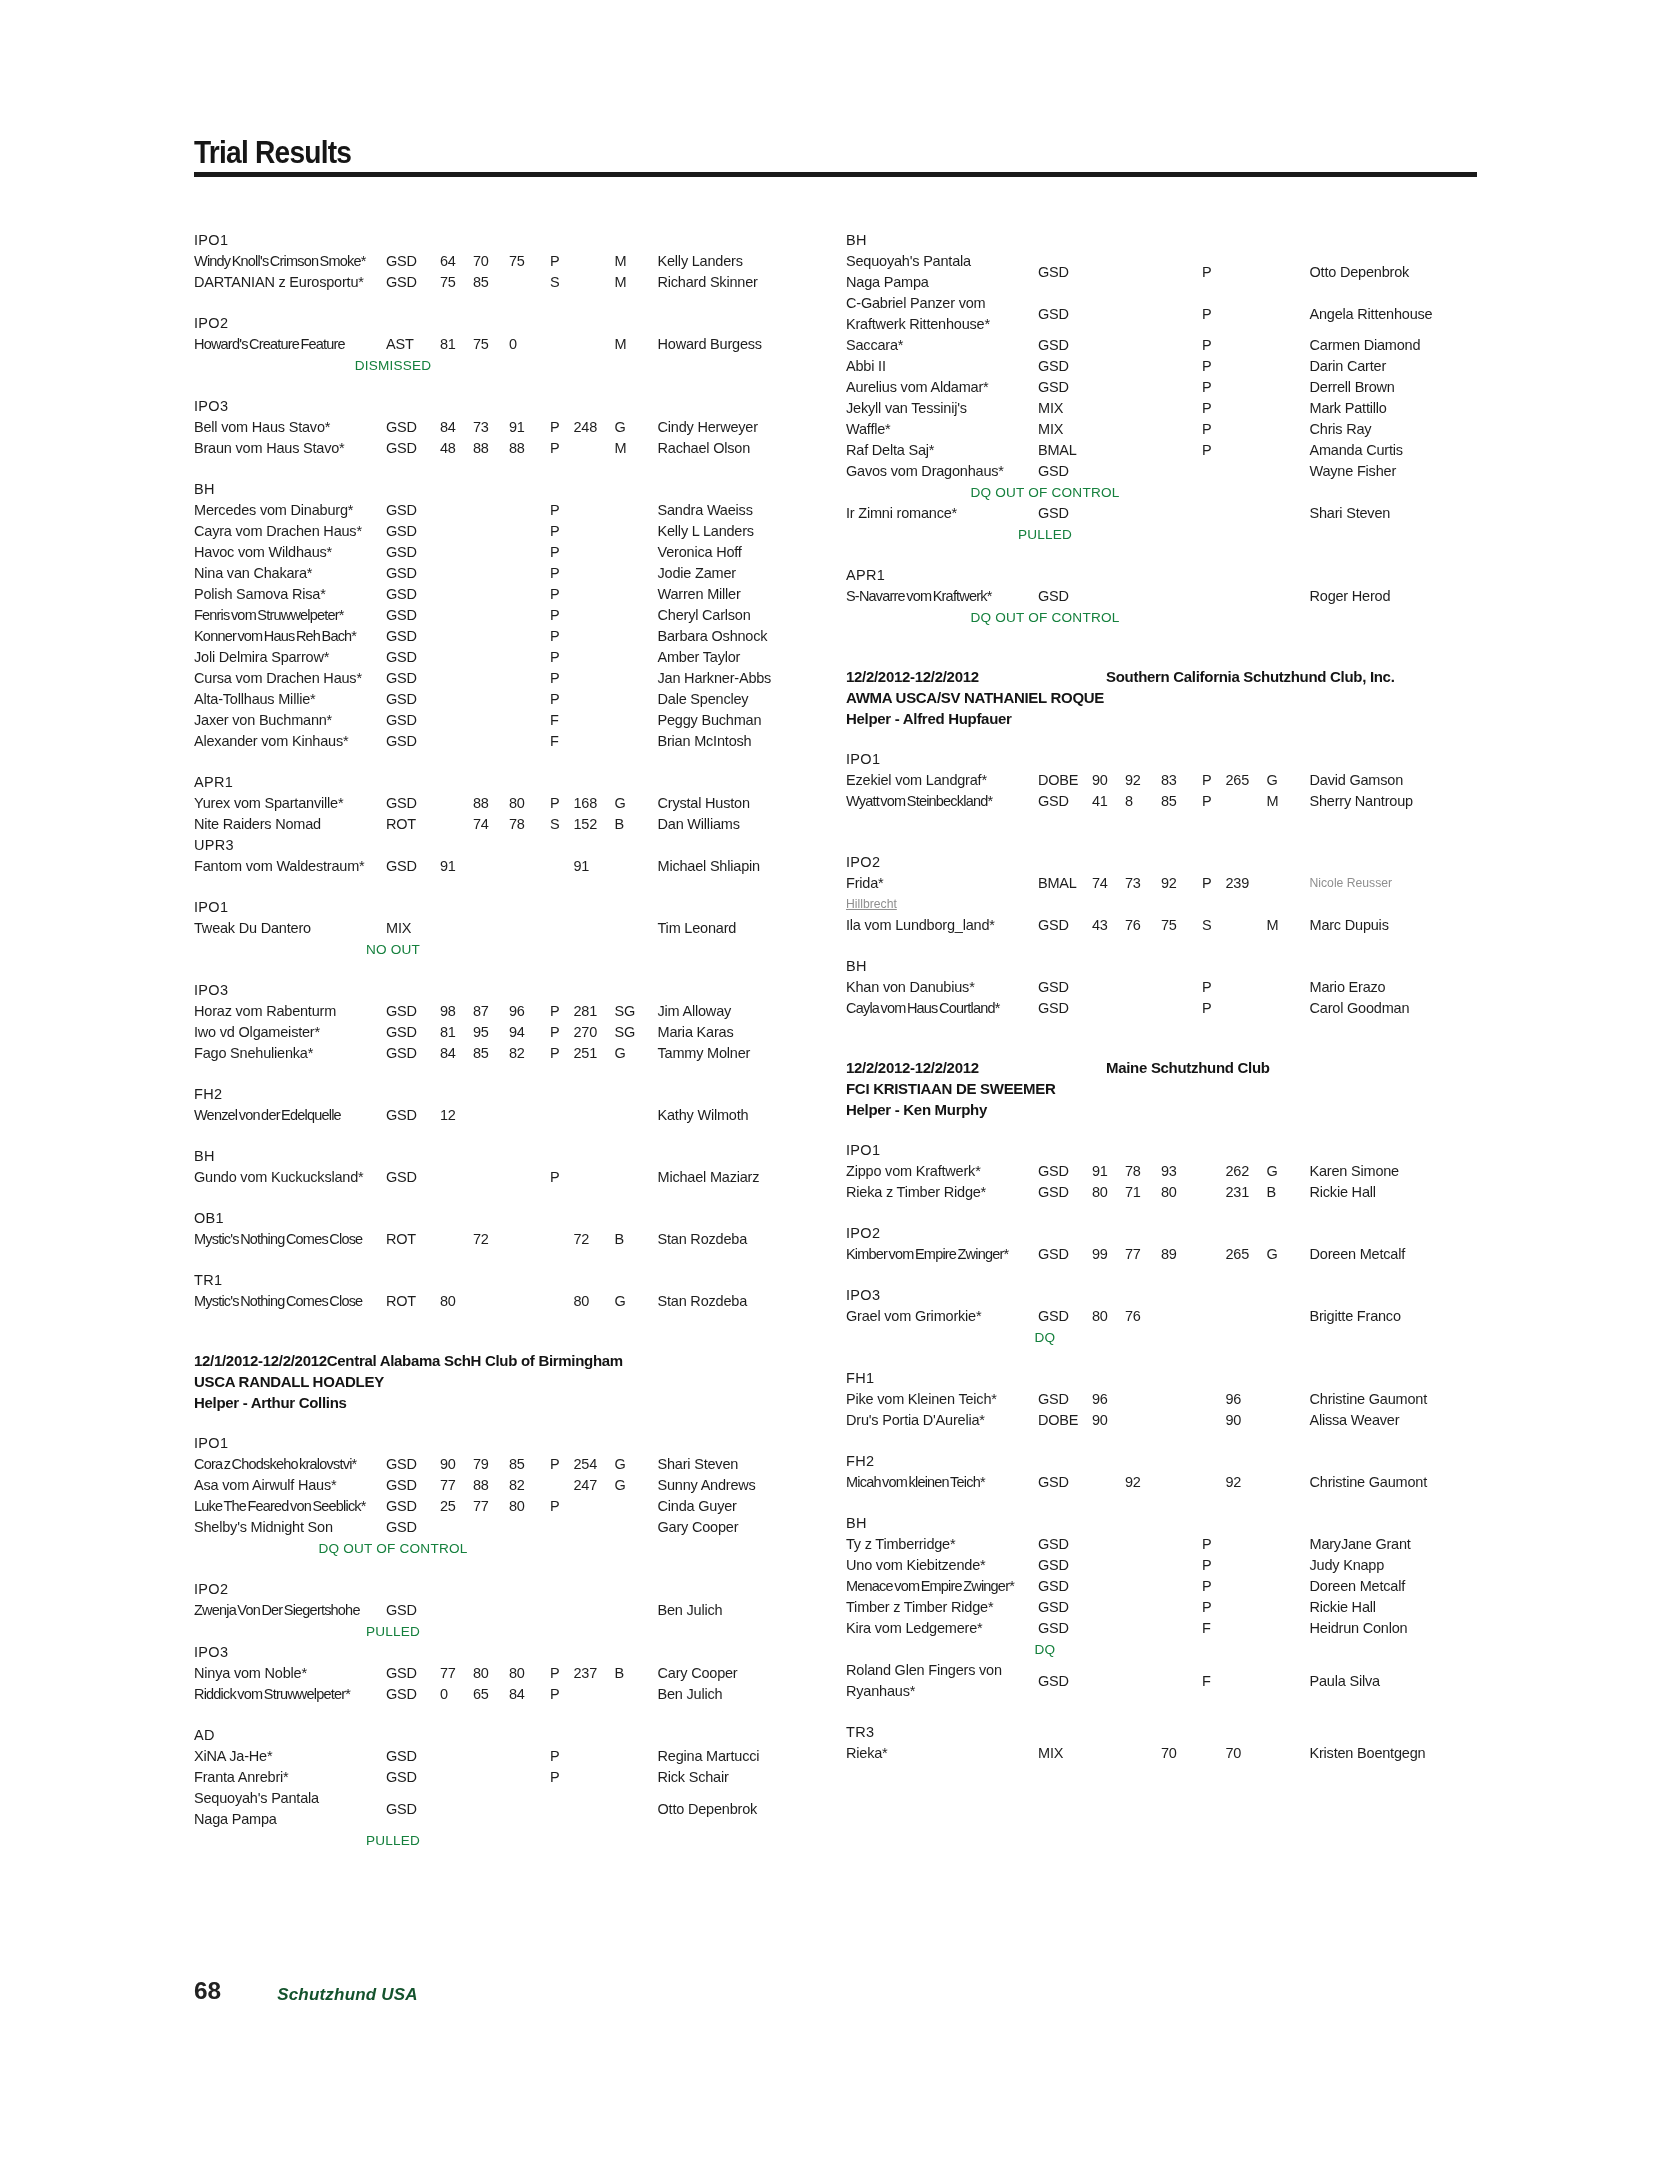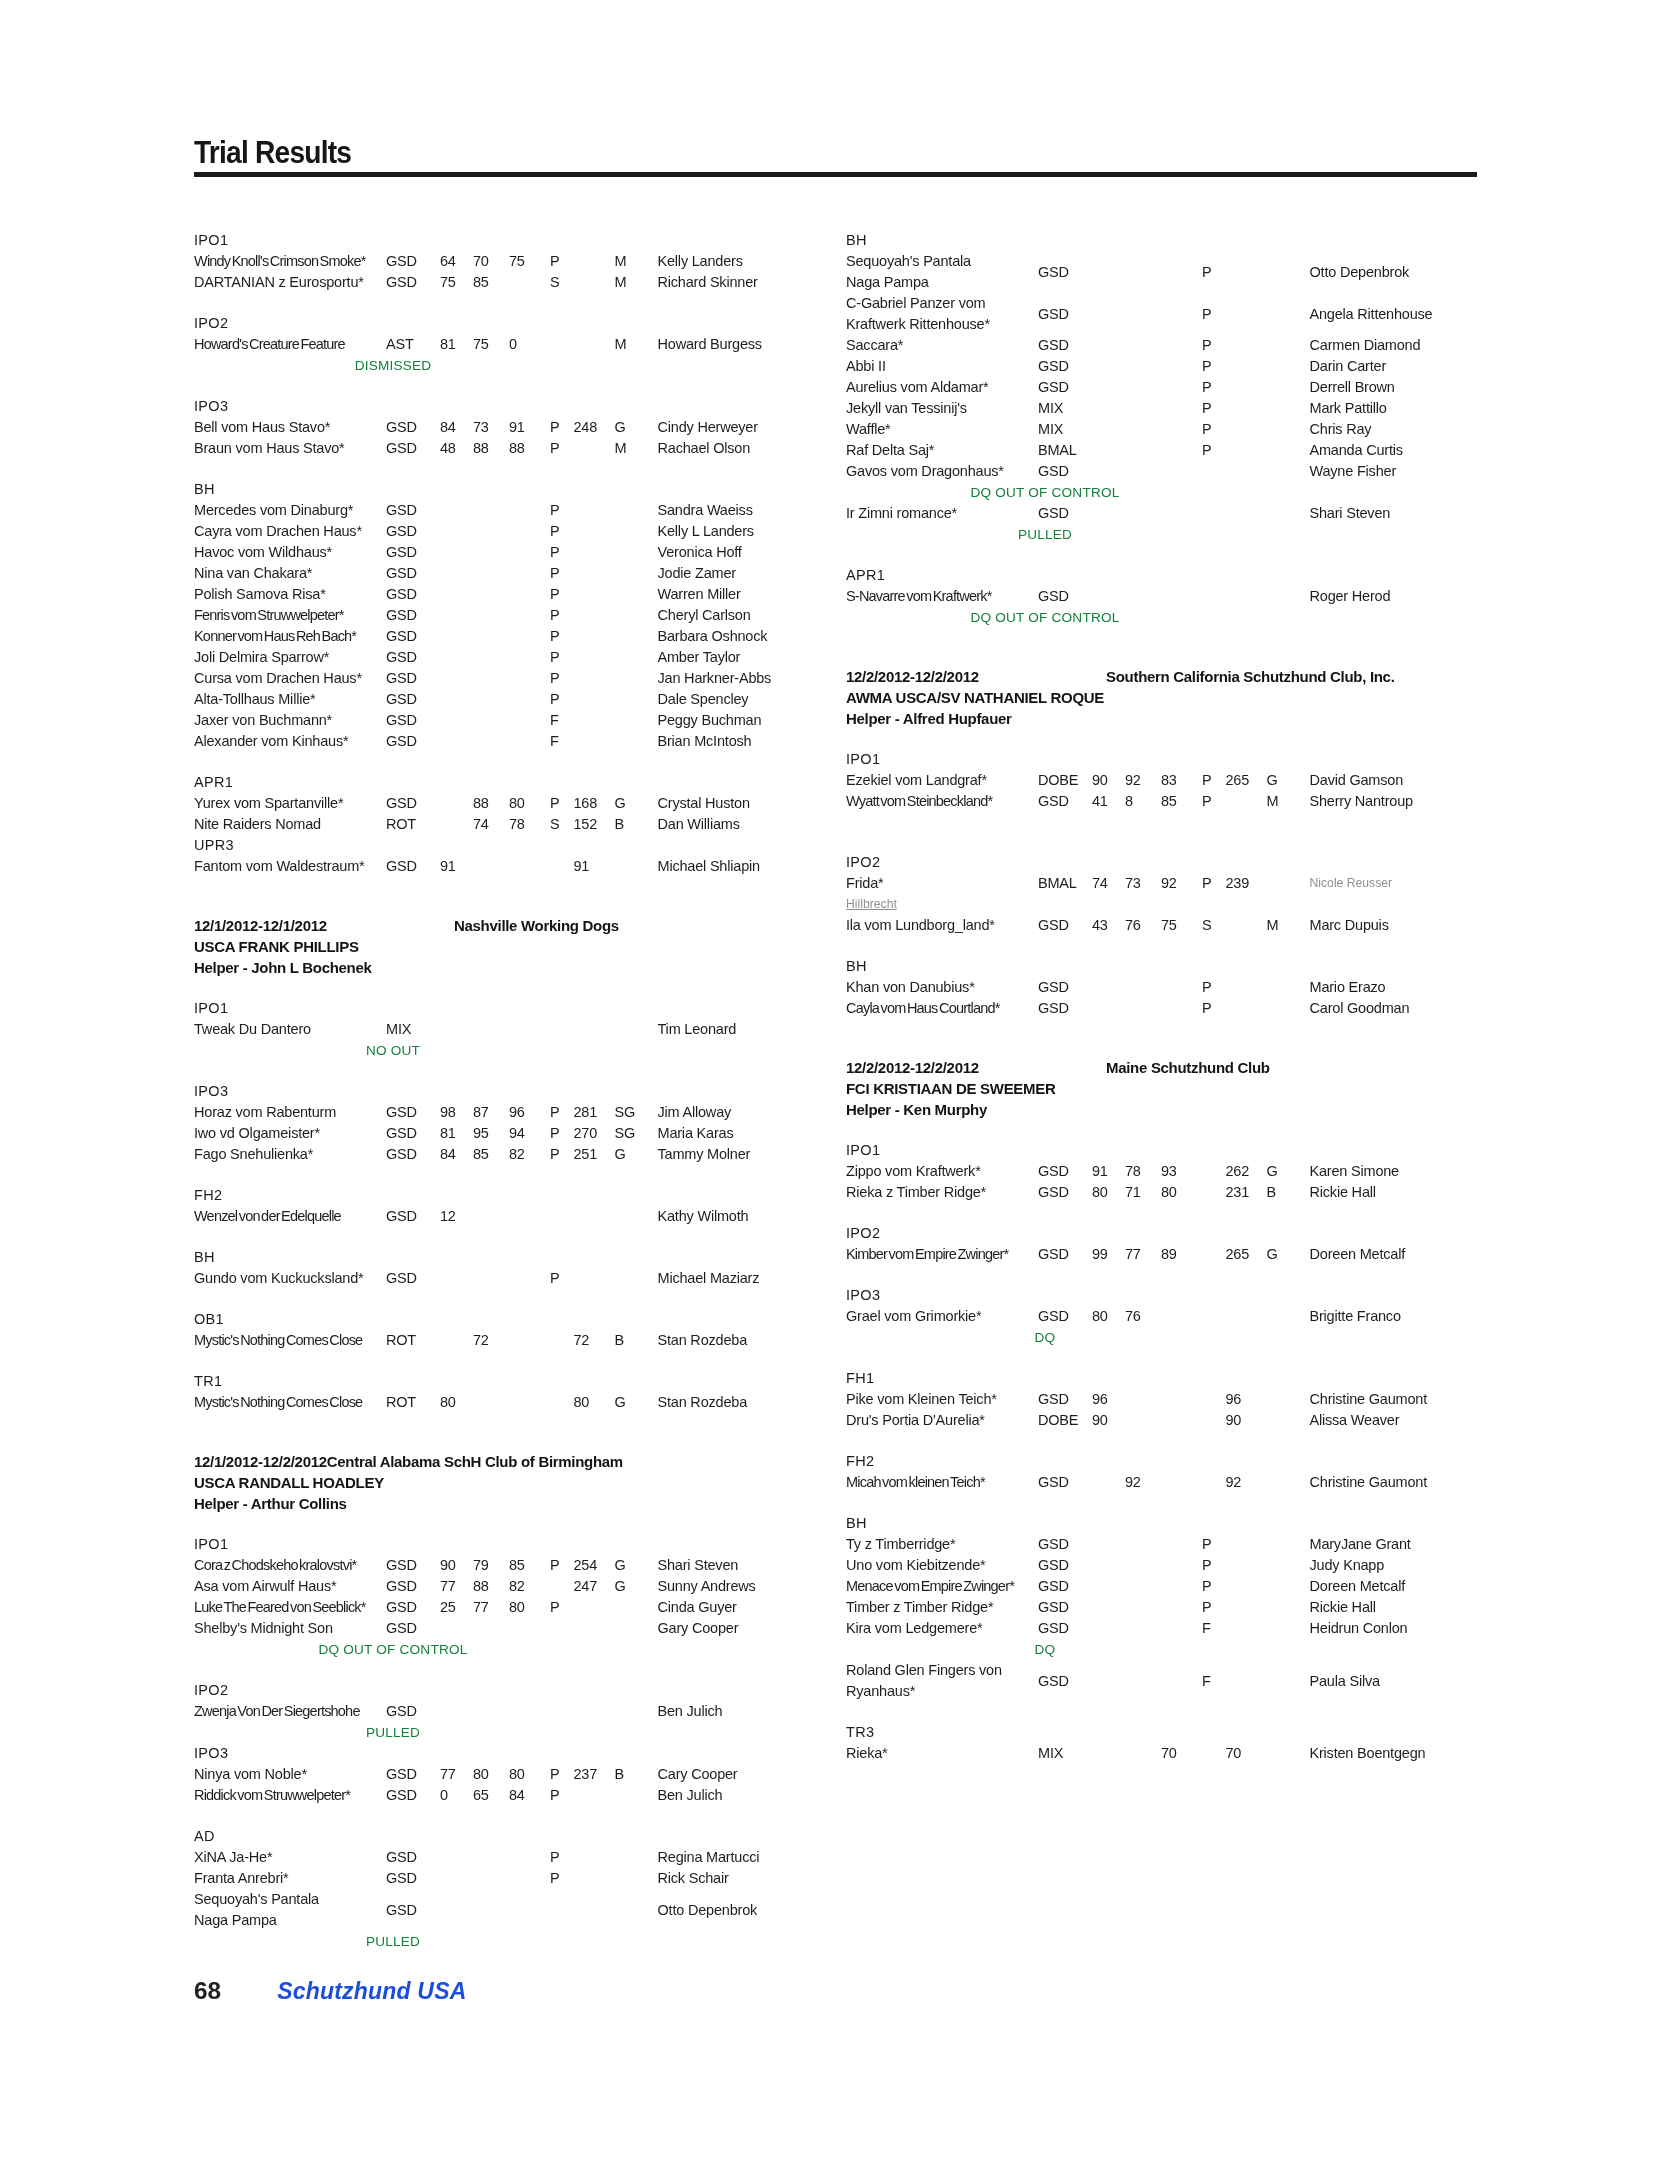--- a/index.html
+++ b/index.html
@@ -21,21 +21,21 @@
   .trial .t-club{white-space:nowrap;text-align:right;}
   .row{display:grid;grid-template-columns:192px 54px 33px 36px 41px 23.5px 41px 43px auto;align-items:center;}
   .c{white-space:nowrap;}
   .c.name{line-height:21px;}
   .c.name.tight{letter-spacing:-0.8px;word-spacing:-1.8px;}
   .row.light .c.name,.row.light .c.f-handler{font-size:12.2px;color:#8f8f8f;letter-spacing:0;text-decoration:underline;}
   .note{margin-left:86px;width:226px;text-align:center;color:#15803d;
         font-size:13.6px;line-height:21px;letter-spacing:0.2px;}
   .footer{position:absolute;left:194px;top:1977px;display:flex;align-items:flex-end;font-weight:bold;}
   .footer .pagenum{font-size:24.4px;color:#222;}
-  .footer .pub{margin-left:56px;font-size:23px;font-style:italic;color:#1d4ed8;letter-spacing:0.2px;}
+  .footer .pub{margin-left:56px;font-size:17px;font-style:italic;color:#14532d;letter-spacing:0.2px;}
 </style>
 </head>
 <body>
 
 <div class="page">
   <h1 class="page-title">Trial Results</h1>
   <div class="rule"></div>
 
   <div class="col col-left">
       <div class="class-h">IPO1</div>
@@ -298,28 +298,20 @@
         </div>
         <div class="c f-breed">GSD</div>
         <div class="c f-s1">91</div>
         <div class="c f-s2"></div>
         <div class="c f-s3"></div>
         <div class="c f-pass"></div>
         <div class="c f-total">91</div>
         <div class="c f-grade"></div>
         <div class="c f-handler">Michael Shliapin</div>
       </div>
-      <div class="trial">
-        <div class="t1">
-          <div class="t-date">12/1/2012-12/1/2012</div>
-          <div class="t-club">Nashville Working Dogs</div>
-        </div>
-        <div class="t2">USCA FRANK PHILLIPS</div>
-        <div class="t3">Helper - John L Bochenek</div>
-      </div>
       <div class="class-h">IPO1</div>
       <div class="row">
         <div class="c name">
           <div class="nline">Tweak Du Dantero</div>
         </div>
         <div class="c f-breed">MIX</div>
         <div class="c f-s1"></div>
         <div class="c f-s2"></div>
         <div class="c f-s3"></div>
         <div class="c f-pass"></div>

